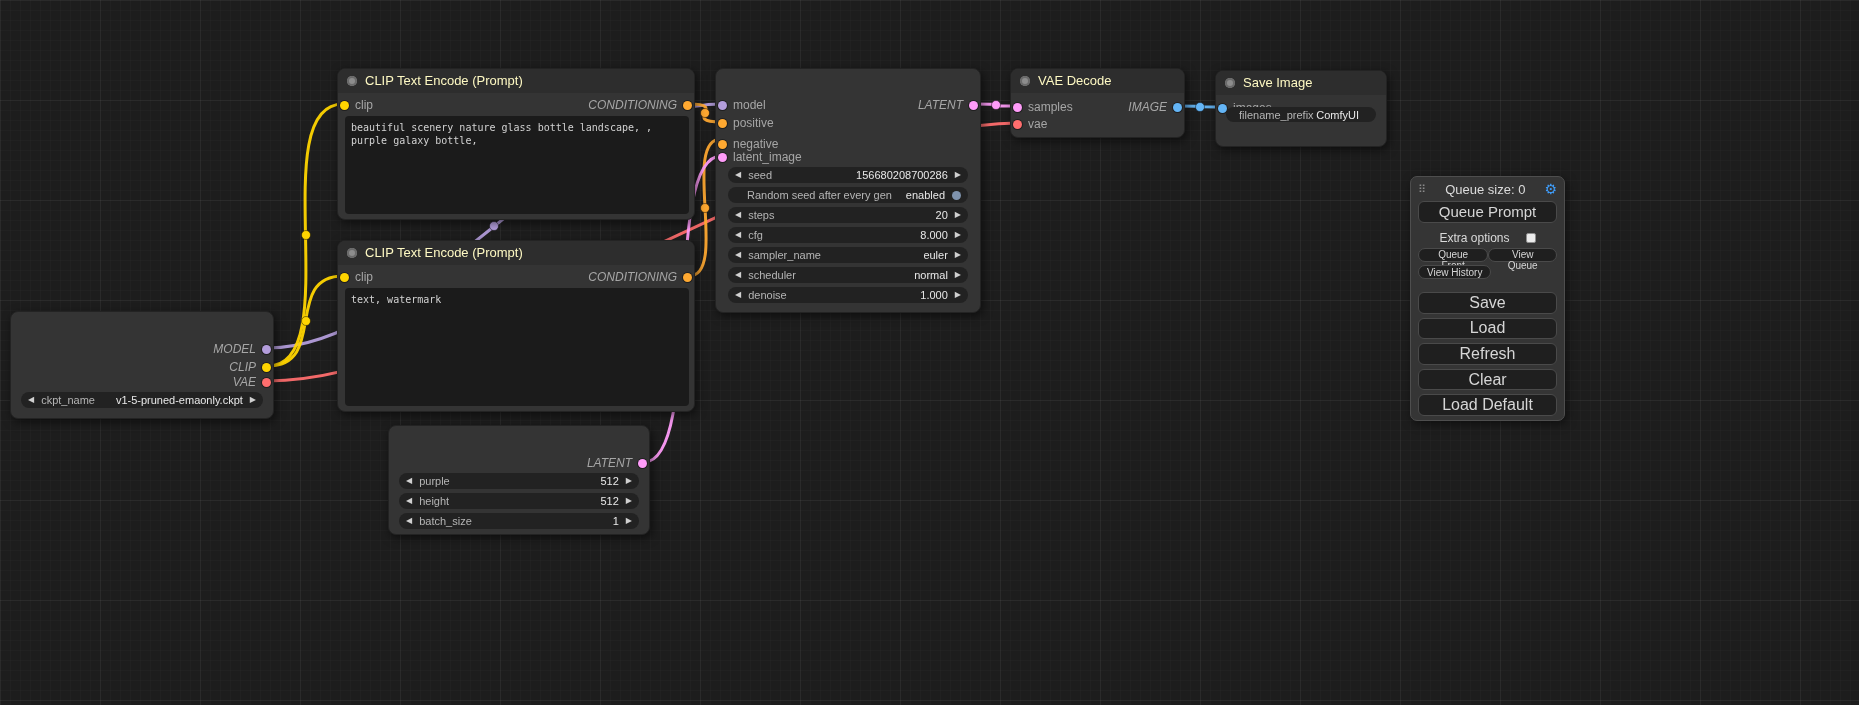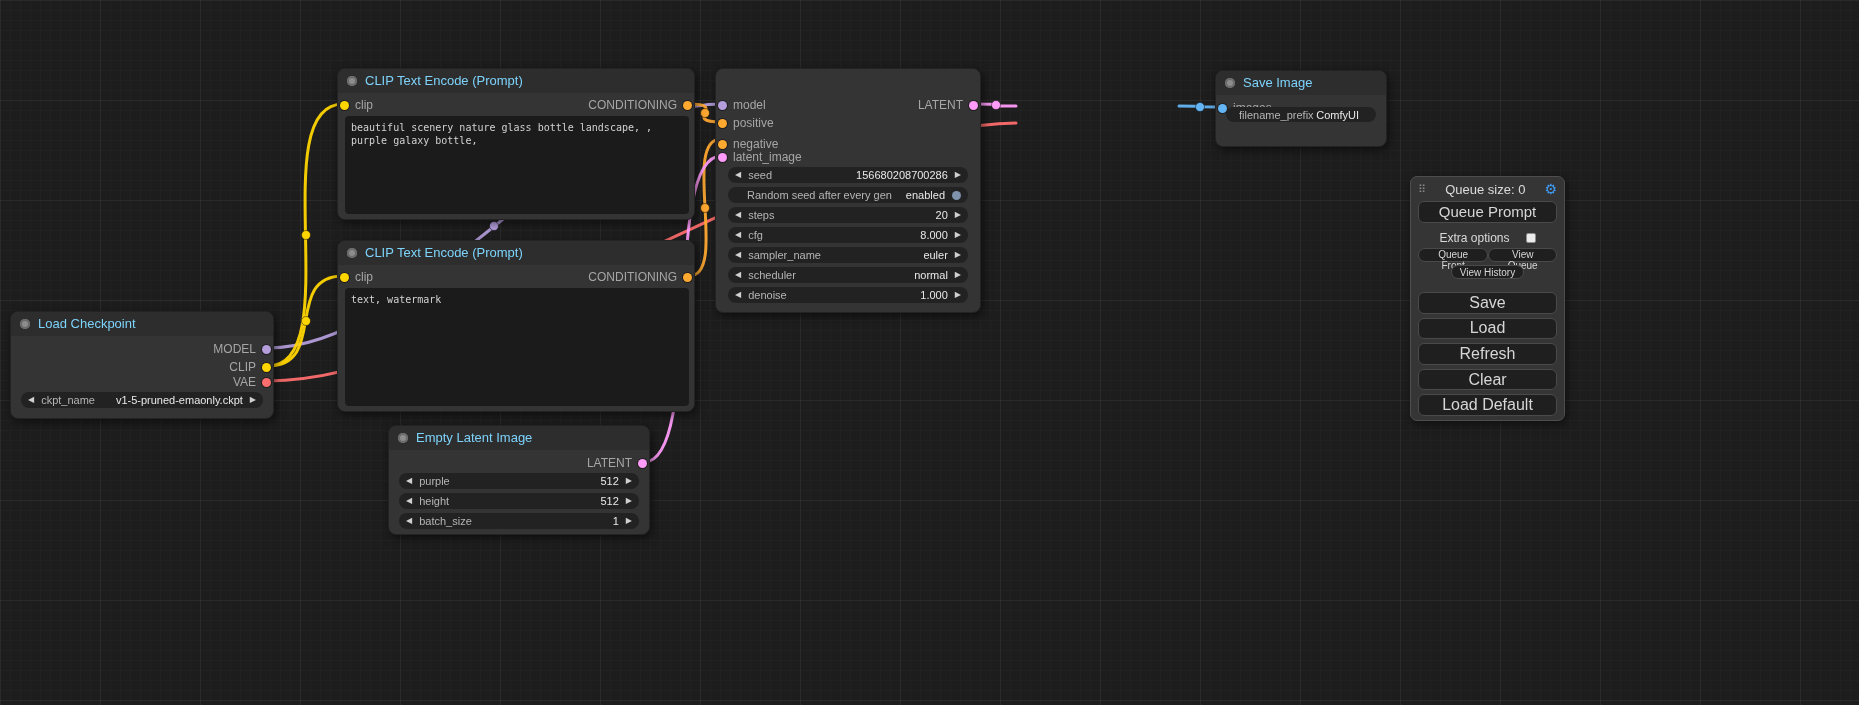--- a/index.html
+++ b/index.html
@@ -18,29 +18,29 @@
   #wires { position:absolute; left:0; top:0; z-index:1; }
   .wire { fill:none; stroke-width:3; stroke-linecap:round; opacity:0.95; }
   .linkdot { stroke:rgba(0,0,0,0.45); stroke-width:1; }
 
   .node {
     position:absolute; background:#343434; border-radius:8px; z-index:2;
     box-shadow:2px 3px 10px rgba(0,0,0,0.55); border:1px solid #232323;
   }
   .ntitle {
     position:relative; height:24px; line-height:24px; background:#2d2d2d;
-    border-radius:7px 7px 0 0; color:#7dd3fc; font-size:13px; padding-left:27px;
+    border-radius:7px 7px 0 0; color:#fef9c3; font-size:13px; padding-left:27px;
     white-space:nowrap; overflow:hidden;
   }
   .ndot {
     position:absolute; left:9px; top:7px; width:10px; height:10px;
     border-radius:50%; background:#8d8d8d; box-shadow:inset 0 0 0 2px #6a6a6a;
   }
   .in-slot { position:absolute; left:2px; display:flex; align-items:center; gap:6px; height:14px; }
-  .out-slot { position:absolute; right:2px; display:flex; align-items:center; gap:6px; height:14px; }
+  .out-slot { position:absolute; right:2px; display:flex; align-items:center; gap:6px; height:14px;font-style:italic; }
   .slabel { font-size:12px; color:#a6a6a6; }
   .dot { width:9px; height:9px; border-radius:50%; flex:0 0 auto; box-shadow:0 0 0 1px rgba(0,0,0,0.4); }
 
   .widget {
     position:absolute; height:16px; background:#222222; border-radius:8px;
     display:flex; align-items:center; padding:0 7px; font-size:11px; color:#c3c3c3;
   }
   .warr { font-size:8px; color:#d0d0d0; line-height:16px; }
   .wname { margin-left:7px; color:#b5b5b5; white-space:nowrap; }
   .wval { margin-left:auto; margin-right:7px; color:#e8e8e8; white-space:nowrap; }
@@ -67,21 +67,21 @@
   .btn {
     appearance:none; background:#1f1f1f; border:1px solid #4a4a4a; border-radius:6px;
     color:#d6d6d6; font-family:"Liberation Sans", sans-serif; cursor:pointer;
   }
   .btn.big { height:22px; font-size:16px; margin-top:4px; width:100%; }
   .btn.qp  { height:23px; font-size:15px; margin-top:3px; }
   .extra-row { display:flex; align-items:center; justify-content:center; gap:16px; margin-top:8px; height:13px; }
   .extra-row span.lbl { color:#dadada; font-size:12px; }
   .checkbox { width:10px; height:10px; background:#ececec; border:1px solid #8f8f8f; border-radius:2px; cursor:pointer; }
   .pill-row { display:flex; justify-content:space-between; margin-top:4px; }
-  .pill-row.center { justify-content:center; margin-top:3px; }
+  .pill-row.center { justify-content:flex-start; margin-top:3px; }
   .btn.pill { height:14px; font-size:10px; line-height:11px; border-radius:8px; padding:0 8px; }
   .gap { height:9px; }
 </style>
 </head>
 <body>
 
 <div id="canvas">
 
   <svg id="wires" width="1859" height="705">
     <path class="wire" d="M268,348 C418,348 571,104 721,104" stroke="#B39DDB"></path>
@@ -99,24 +99,20 @@
     <circle class="linkdot" cx="306" cy="321" r="4.5" fill="#FFD500"></circle>
     <circle class="linkdot" cx="642" cy="252" r="4.5" fill="#FF6E6E"></circle>
     <circle class="linkdot" cx="705" cy="113" r="4.5" fill="#FFA931"></circle>
     <circle class="linkdot" cx="705" cy="208" r="4.5" fill="#FFA931"></circle>
     <circle class="linkdot" cx="682" cy="309" r="4.5" fill="#FF9CF9"></circle>
     <circle class="linkdot" cx="996" cy="105" r="4.5" fill="#FF9CF9"></circle>
     <circle class="linkdot" cx="1200" cy="107" r="4.5" fill="#64B5F6"></circle>
   </svg>
 
   <div class="node" style="left:10px;top:311px;width:264px;height:108px">
-    <div class="ntitle">
-      <span class="ndot"></span>
-      <span>Load Checkpoint</span>
-    </div>
     <div class="out-slot" style="top:30px">
       <span class="slabel">MODEL</span>
       <span class="dot" style="background: rgb(179, 157, 219);"></span>
     </div>
     <div class="out-slot" style="top:48px">
       <span class="slabel">CLIP</span>
       <span class="dot" style="background: rgb(255, 213, 0);"></span>
     </div>
     <div class="out-slot" style="top:63px">
       <span class="slabel">VAE</span>
@@ -156,24 +152,20 @@
       <span class="slabel">clip</span>
     </div>
     <div class="out-slot" style="top:29px">
       <span class="slabel">CONDITIONING</span>
       <span class="dot" style="background: rgb(255, 169, 49);"></span>
     </div>
     <textarea class="ta" style="inset: 47px 7px 7px; width: 344px; height: 118px;">text, watermark</textarea>
   </div>
 
   <div class="node" style="left:388px;top:425px;width:262px;height:110px">
-    <div class="ntitle">
-      <span class="ndot"></span>
-      <span>Empty Latent Image</span>
-    </div>
     <div class="out-slot" style="top:30px">
       <span class="slabel">LATENT</span>
       <span class="dot" style="background: rgb(255, 156, 249);"></span>
     </div>
     <div class="widget" style="left:10px;right:10px;top:47px">
       <span class="warr">◀</span>
       <span class="wname">purple</span>
       <span class="wval">512</span>
       <span class="warr">▶</span>
     </div>
@@ -249,20 +241,38 @@
       <span class="warr">▶</span>
     </div>
     <div class="widget" style="left:12px;right:12px;top:218px">
       <span class="warr">◀</span>
       <span class="wname">denoise</span>
       <span class="wval">1.000</span>
       <span class="warr">▶</span>
     </div>
   </div>
 
+  <div class="node" style="left:1010px;top:68px;width:175px;height:70px">
+    <div class="ntitle">
+      <span class="ndot"></span>
+      <span>VAE Decode</span>
+    </div>
+    <div class="in-slot" style="top:31px">
+      <span class="dot" style="background: rgb(255, 156, 249);"></span>
+      <span class="slabel">samples</span>
+    </div>
+    <div class="in-slot" style="top:48px">
+      <span class="dot" style="background: rgb(255, 110, 110);"></span>
+      <span class="slabel">vae</span>
+    </div>
+    <div class="out-slot" style="top:31px">
+      <span class="slabel">IMAGE</span>
+      <span class="dot" style="background: rgb(100, 181, 246);"></span>
+    </div>
+  </div>
 
   <div class="node" style="left:1215px;top:70px;width:172px;height:77px">
     <div class="ntitle">
       <span class="ndot"></span>
       <span>Save Image</span>
     </div>
     <div class="in-slot" style="top:30px">
       <span class="dot" style="background: rgb(100, 181, 246);"></span>
       <span class="slabel">images</span>
     </div>

